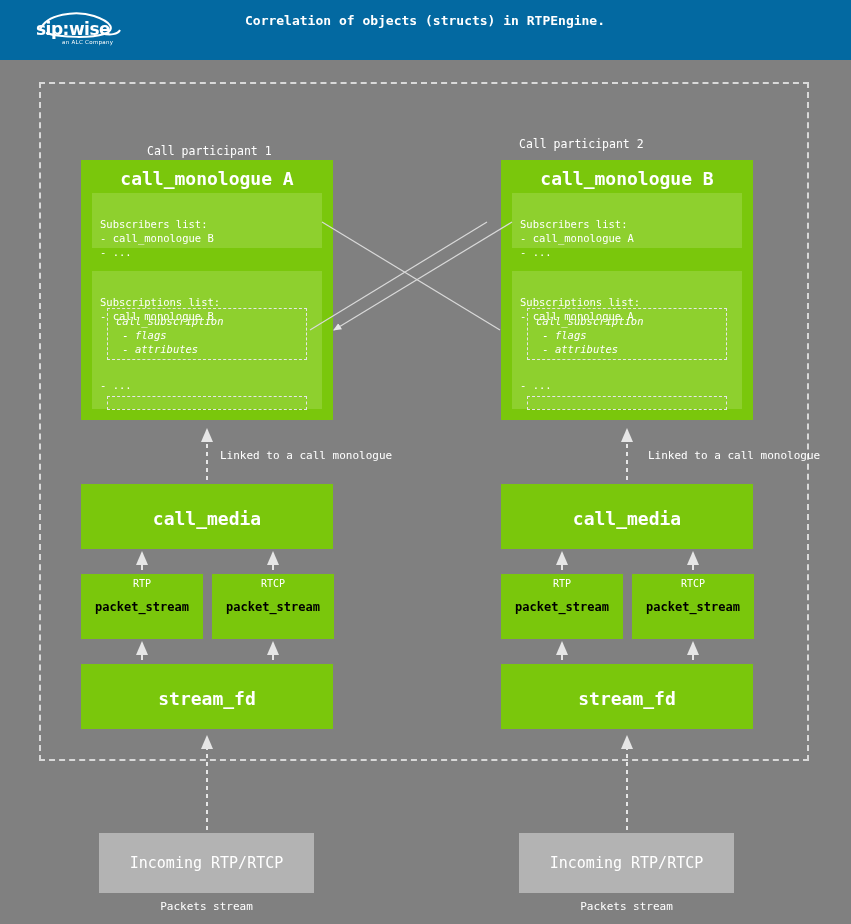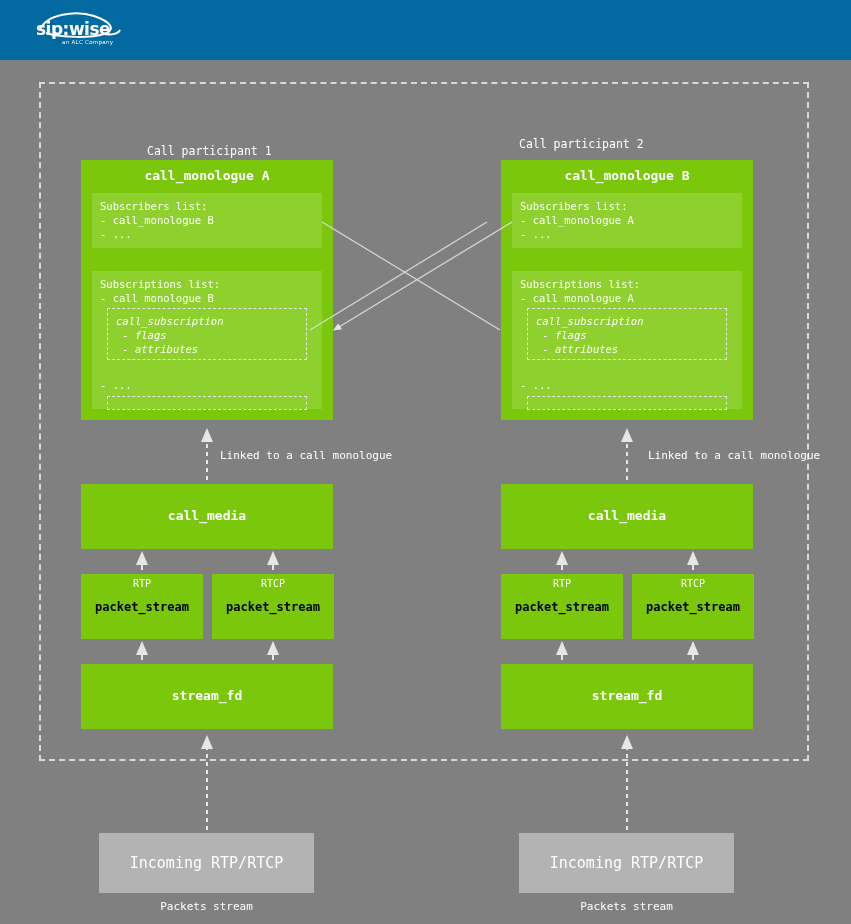--- a/index.html
+++ b/index.html
@@ -87,30 +87,30 @@
     position: absolute;
     background: #7ac70c;
     box-sizing: border-box;
   }
   .box-title {
     position: absolute;
     width: 100%;
     text-align: center;
     color: #ffffff;
     font-weight: bold;
-    font-size: 13px;
+    font-size: 18px;
   }
   .inner-panel {
     position: absolute;
     background: #8ed02e;
     box-sizing: border-box;
     color: #ffffff;
     font-size: 10.5px;
     line-height: 14px;
-    padding: 6px 8px;
+    padding: 24px 8px;
     white-space: pre;
   }
   .dashed-sub {
     position: absolute;
     border: 1px dashed #e6e6e6;
     box-sizing: border-box;
     color: #ffffff;
     font-size: 10.5px;
     line-height: 14px;
     padding: 5px 8px;
@@ -169,20 +169,21 @@
 <div class="header">
   <div class="logo">
     <svg class="logo-swoosh" viewBox="0 0 96 32">
       <path d="M8 20 C 14 4, 44 0, 62 6 C 80 12, 84 20, 72 24 C 60 28, 30 28, 14 23" fill="none" stroke="#ffffff" stroke-width="2"></path>
       <path d="M70 23 C 78 26, 86 24, 88 20" fill="none" stroke="#ffffff" stroke-width="2"></path>
     </svg>
     <div class="logo-text">sip:wise</div>
     <div class="logo-sub">an ALC Company</div>
   </div>
   <div class="header-title">
+    <div>Correlation of objects (structs) in RTPEngine.</div>
   </div>
 </div>
 
 <div class="outer-dash"></div>
 
 <div class="participant-label" style="left:99px; top:144px;margin-left:48px;">Call participant 1</div>
 
 <div class="green-box" style="left:81px; top:160px; width:252px; height:260px;">
   <div class="box-title" style="top:8px;">call_monologue A</div>
 </div>

